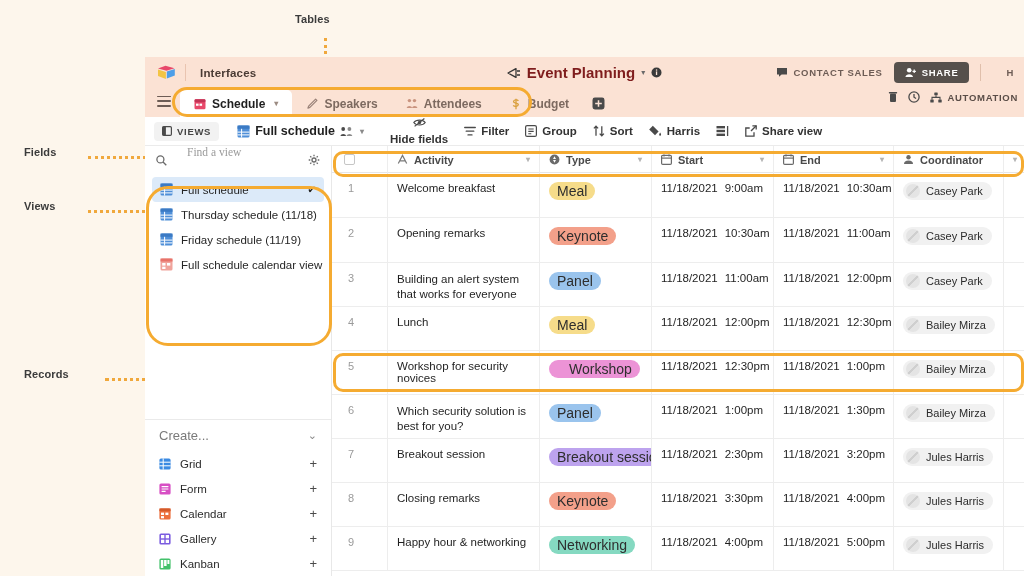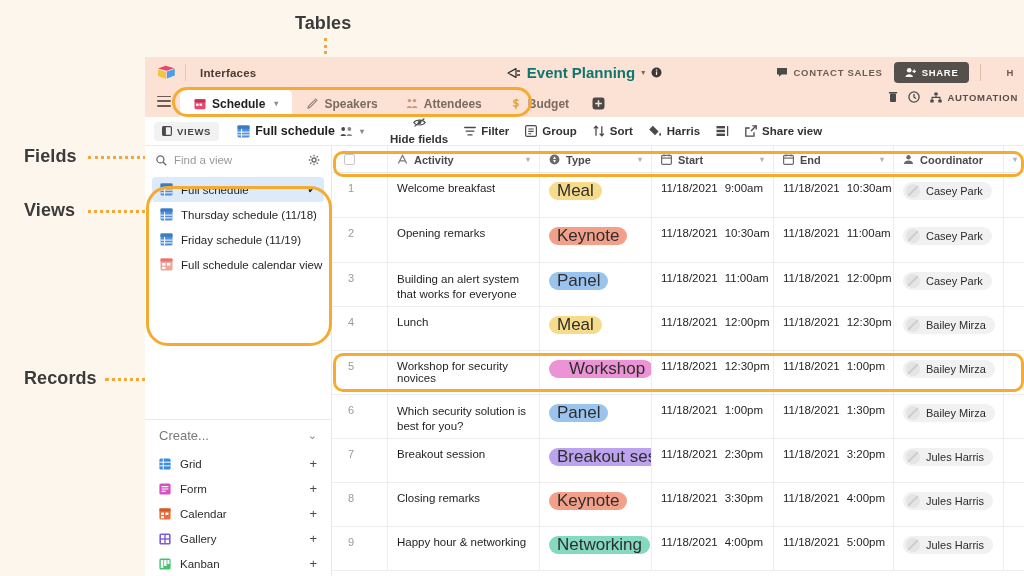--- a/index.html
+++ b/index.html
@@ -8,21 +8,21 @@
     overflow: hidden;
     background: #fdf6ec;
     font-family: "Liberation Sans", sans-serif;
     -webkit-font-smoothing: antialiased;
   }
   #stage { position: relative; width: 1024px; height: 576px; }
 
   
   .anno-label {
     position: absolute;
-    font-size: 18px;
+    font-size: 11px;
     font-weight: 700;
     color: #3b3b3b;
     letter-spacing: .1px;
     white-space: nowrap;
   }
   .anno-dots {
     position: absolute;
     border-top: 3px dotted #f0a83c;
     height: 0;
   }
@@ -61,21 +61,21 @@
   .logo-cube { width: 19px; height: 16px; position: relative; margin-right: 9px; margin-left: 2px;}
   .vdiv { width: 1px; height: 17px; background: #e9c4b0; margin-right: 14px; }
   .interfaces {
     font-size: 11.5px; font-weight: 700; color: #4a3b34; letter-spacing:.2px;
   }
   .base-title {
     position: absolute; left: 0; right: 0; top: 0; height: 31px;
     display: flex; align-items: center; justify-content: center;
     gap: 6px; pointer-events: none;
   }
-  .base-title .t { font-size: 15px; font-weight: 700; color: #0f766e; }
+  .base-title .t { font-size: 15px; font-weight: 700; color: #7f1d1d; }
   .topbar-right {
     margin-left: auto; display: flex; align-items: center; gap: 11px;
     position: relative; z-index: 2;
   }
   .contact-sales {
     font-size: 9.5px; font-weight: 700; letter-spacing: .7px; color: #6d5c55;
     display: flex; align-items: center; gap: 6px;
   }
   .share-btn {
     background: #56504c; color: #fff; border-radius: 4px;
@@ -129,22 +129,22 @@
   }
   .viewname { font-size: 12.5px; font-weight: 700; color: #1f1f1f; }
 
   
   .bodysplit { display: flex; height: calc(519px - 31px - 29px - 29px); }
   .sidebar {
     width: 187px; background: #fff; border-right: 1px solid #e8e8e8;
     display: flex; flex-direction: column;
   }
   .findview {
-    height: 28px; display: flex; align-items: center; gap: 7px;
-    padding: 0 11px; font-size: 11.5px; color: #9a9a9a;
+    height: 28px; display: flex; gap: 20px;
+    padding: 0 11px; font-size: 11.5px; color: #9a9a9a; font-family: Liberation Serif, serif;
   }
   .findview .gear { margin-left: auto; }
   .view-list { padding: 3px 7px 0 7px; }
   .view-item {
     height: 25px; display: flex; align-items: center; gap: 8px;
     padding: 0 8px; border-radius: 4px; font-size: 11.5px; color: #262626;
     white-space: nowrap;
   }
   .view-item.sel { background: #dceaf9; }
   .view-item .check { margin-left: auto; font-size: 10px; color: #222; }
@@ -181,21 +181,21 @@
   .c-start { width: 122px; }
   .c-end { width: 120px; }
   .c-coord { width: 110px; }
   .c-last { width: 20px; border-right: none; }
   .hcaret { margin-left: auto; color: #b4b4b4; font-size: 8px; }
   .chk {
     width: 11px; height: 11px; border: 1.4px solid #c6c6c6; border-radius: 2px;
   }
   .badge {
     display: inline-block; border-radius: 9px; padding: 2px 8px;
-    font-size: 17px; color: #2e2e2e; line-height: 14px; white-space: nowrap;
+    font-size: 14px; color: #2e2e2e; line-height: 14px; white-space: nowrap;
   }
   .datecell { display: flex; width: 100%; gap: 7px; }
   .datecell .d { color: #1f1f1f; }
   .datecell .t { color: #1f1f1f; }
   .coordpill {
     display: inline-flex; align-items: center; gap: 6px;
     background: #f1f1f1; border-radius: 10px; padding: 2px 9px 2px 3px;
     font-size: 11px; color: #2b2b2b; white-space: nowrap;
   }
   .avatar {

